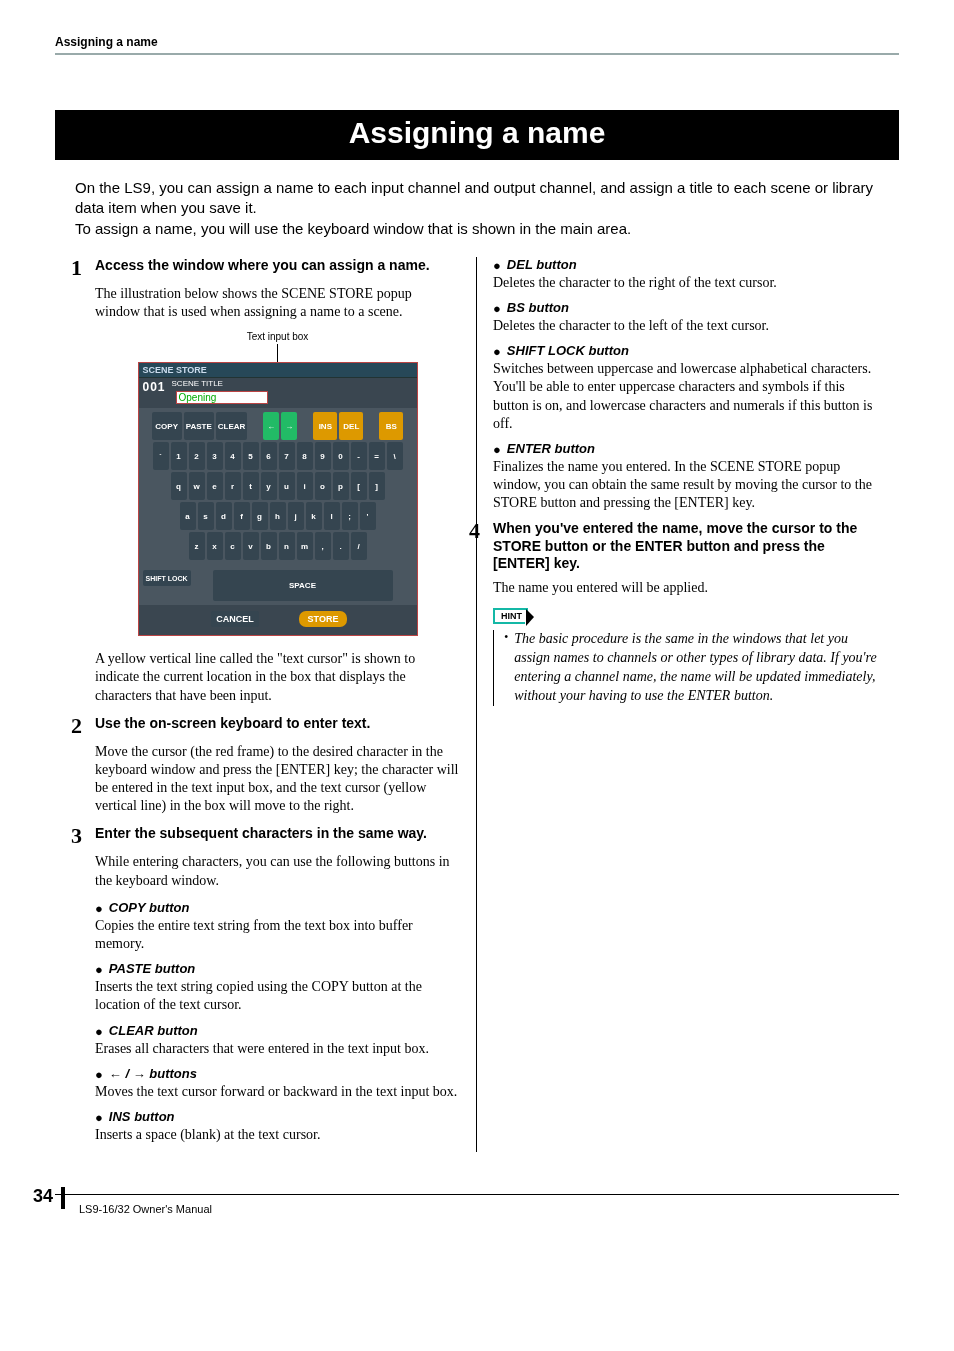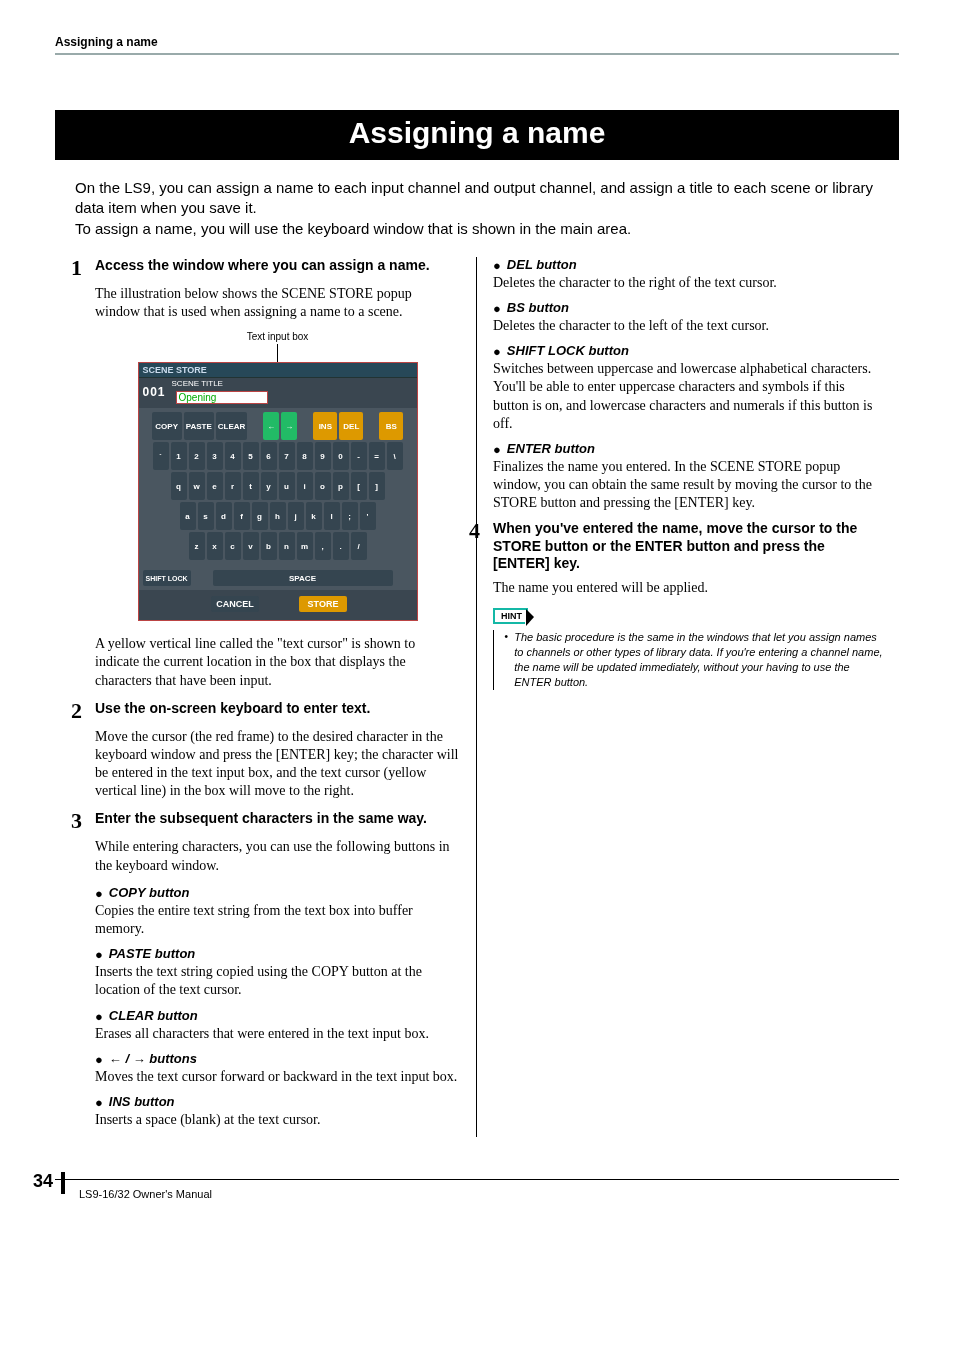--- a/index.html
+++ b/index.html
@@ -20,45 +20,45 @@
   .bullet-dot { font-size: 13px; margin-right: 6px; line-height: 1; transform: translateY(1px); }
   .bullet-head { font-family: Arial, Helvetica, sans-serif; font-weight: bold; font-size: 13px; font-style: italic; }
   .bullet-body { font-family: "Times New Roman", serif; font-size: 14px; line-height: 1.3; margin-left: 24px; margin-bottom: 8px; }
   .callout-label { font-family: Arial, Helvetica, sans-serif; font-size: 10px; text-align: center; margin: 6px 0 2px 0; }
   .callout-wrap { margin-left: 24px; margin-bottom: 14px; }
   .callout-line { width: 1px; height: 18px; background: #000; margin: 0 auto; }
 
   
   .kbd-shot { width: 280px; margin: 0 auto 10px auto; border: 1px solid #b44; background: #445055; font-family: Arial, Helvetica, sans-serif; }
   .kbd-top { background: #274858; color:#cde; font-size: 9px; font-weight: bold; padding: 2px 4px; border-bottom:1px solid #233; }
-  .kbd-title-row { display:flex; align-items:center; background:#3a4650; padding:2px 4px 4px 4px; }
+  .kbd-title-row { display:flex; background:#3a4650; padding:2px 4px 4px 4px; }
   .kbd-num { color:#fff; font-size:12px; font-weight:bold; margin-right:6px; letter-spacing:1px; }
   .kbd-label { font-size:8px; color:#fff; display:block; line-height:1; }
   .kbd-input { background:#fff; border:1px solid #b44; color:#0a0; font-size:10px; padding:0 2px; width:92px; display:inline-block; margin-left:4px; }
   .kbd-body { background:#4a5660; padding:4px; }
   .kbd-row { display:flex; gap:2px; margin-bottom:2px; justify-content:center; }
   .kbd-btn { background:#354550; color:#fff; font-size:8px; font-weight:bold; text-align:center; border-radius:2px; display:flex; align-items:center; justify-content:center; height:28px; min-width:16px; padding:0 2px; }
   .kbd-btn.wide { min-width:30px; }
   .kbd-btn.arrow { background:#2b6; }
   .kbd-btn.orange2 { background:#d90; min-width:24px; }
   .kbd-foot { display:flex; gap:2px; padding:4px; background:#4a5660; }
   .kbd-shift { background:#334450; color:#fff; font-size:7px; font-weight:bold; display:flex; align-items:center; justify-content:center; height:16px; width:48px; border-radius:2px; }
-  .kbd-space { flex:1; background:#354550; color:#fff; font-size:8px; font-weight:bold; display:flex; align-items:center; justify-content:center; height:16px; border-radius:2px; margin: 0 20px;}
+  .kbd-space { flex:1; background:#354550; color:#fff; font-size:8px; font-weight:bold; display:flex; align-items:center; justify-content:center; height:31px; border-radius:2px; margin: 0 20px;}
   .kbd-cs { display:flex; gap:40px; justify-content:center; padding:6px 0 8px 3px; background:#3a4650; }
   .kbd-cs-btn { background:#354550; color:#fff; font-size:9px; font-weight:bold; width:48px; height:16px; display:flex; align-items:center; justify-content:center; border-radius:2px; }
-  .kbd-cs-btn.store { background:#d90; }
+  .kbd-cs-btn.store { background:#d90;border-radius:7px; }
 
   
   .hint-wrap { margin-left:24px; margin-top:10px; }
   .hint-flag { display:inline-flex; align-items:center; border:2px solid #14b8a6; font-family:Arial,Helvetica,sans-serif; font-weight:bold; font-size:9px; padding:1px 4px 1px 6px; margin-bottom:6px; position:relative; }
   .hint-flag::after { content:""; position:absolute; right:-8px; top:-1px; width:0; height:0; border-top:8px solid transparent; border-bottom:9px solid transparent; border-left:8px solid #000; }
   .hint-flag .inner-tri { position:absolute; right:-6px; top:0px; width:0; height:0; border-top:7px solid transparent; border-bottom:8px solid transparent; border-left:7px solid #fff; }
   .hint-body { border-left:1px solid #000; margin-left:0; padding-left:10px; display:flex; gap:6px; }
   .hint-dot { font-size:12px; line-height:1.3; font-style:italic; }
-  .hint-text { font-family: Liberation Sans, sans-serif; font-style: italic; font-size: 11px; line-height:1.35; }
+  .hint-text { font-family: Liberation Serif, serif; font-style: italic; font-size: 14px; line-height:1.35; }
 
   
   .footer { position: relative; margin-top: 34px; padding-top: 8px; }
   .footer-rule { border: 0; border-top: 1px solid #000; margin-bottom: 6px; }
   .page-num { font-family: Arial, Helvetica, sans-serif; font-weight: bold; font-size: 18px; position:absolute; left:-22px; top:0px; }
   .tab-mark { position:absolute; left:6px; top:1px; width:4px; height:22px; background:#000; }
   .footer-text { font-family: Arial, Helvetica, sans-serif; font-size: 11px; margin-left: 24px; }
 </style>
 </head>
 <body>

